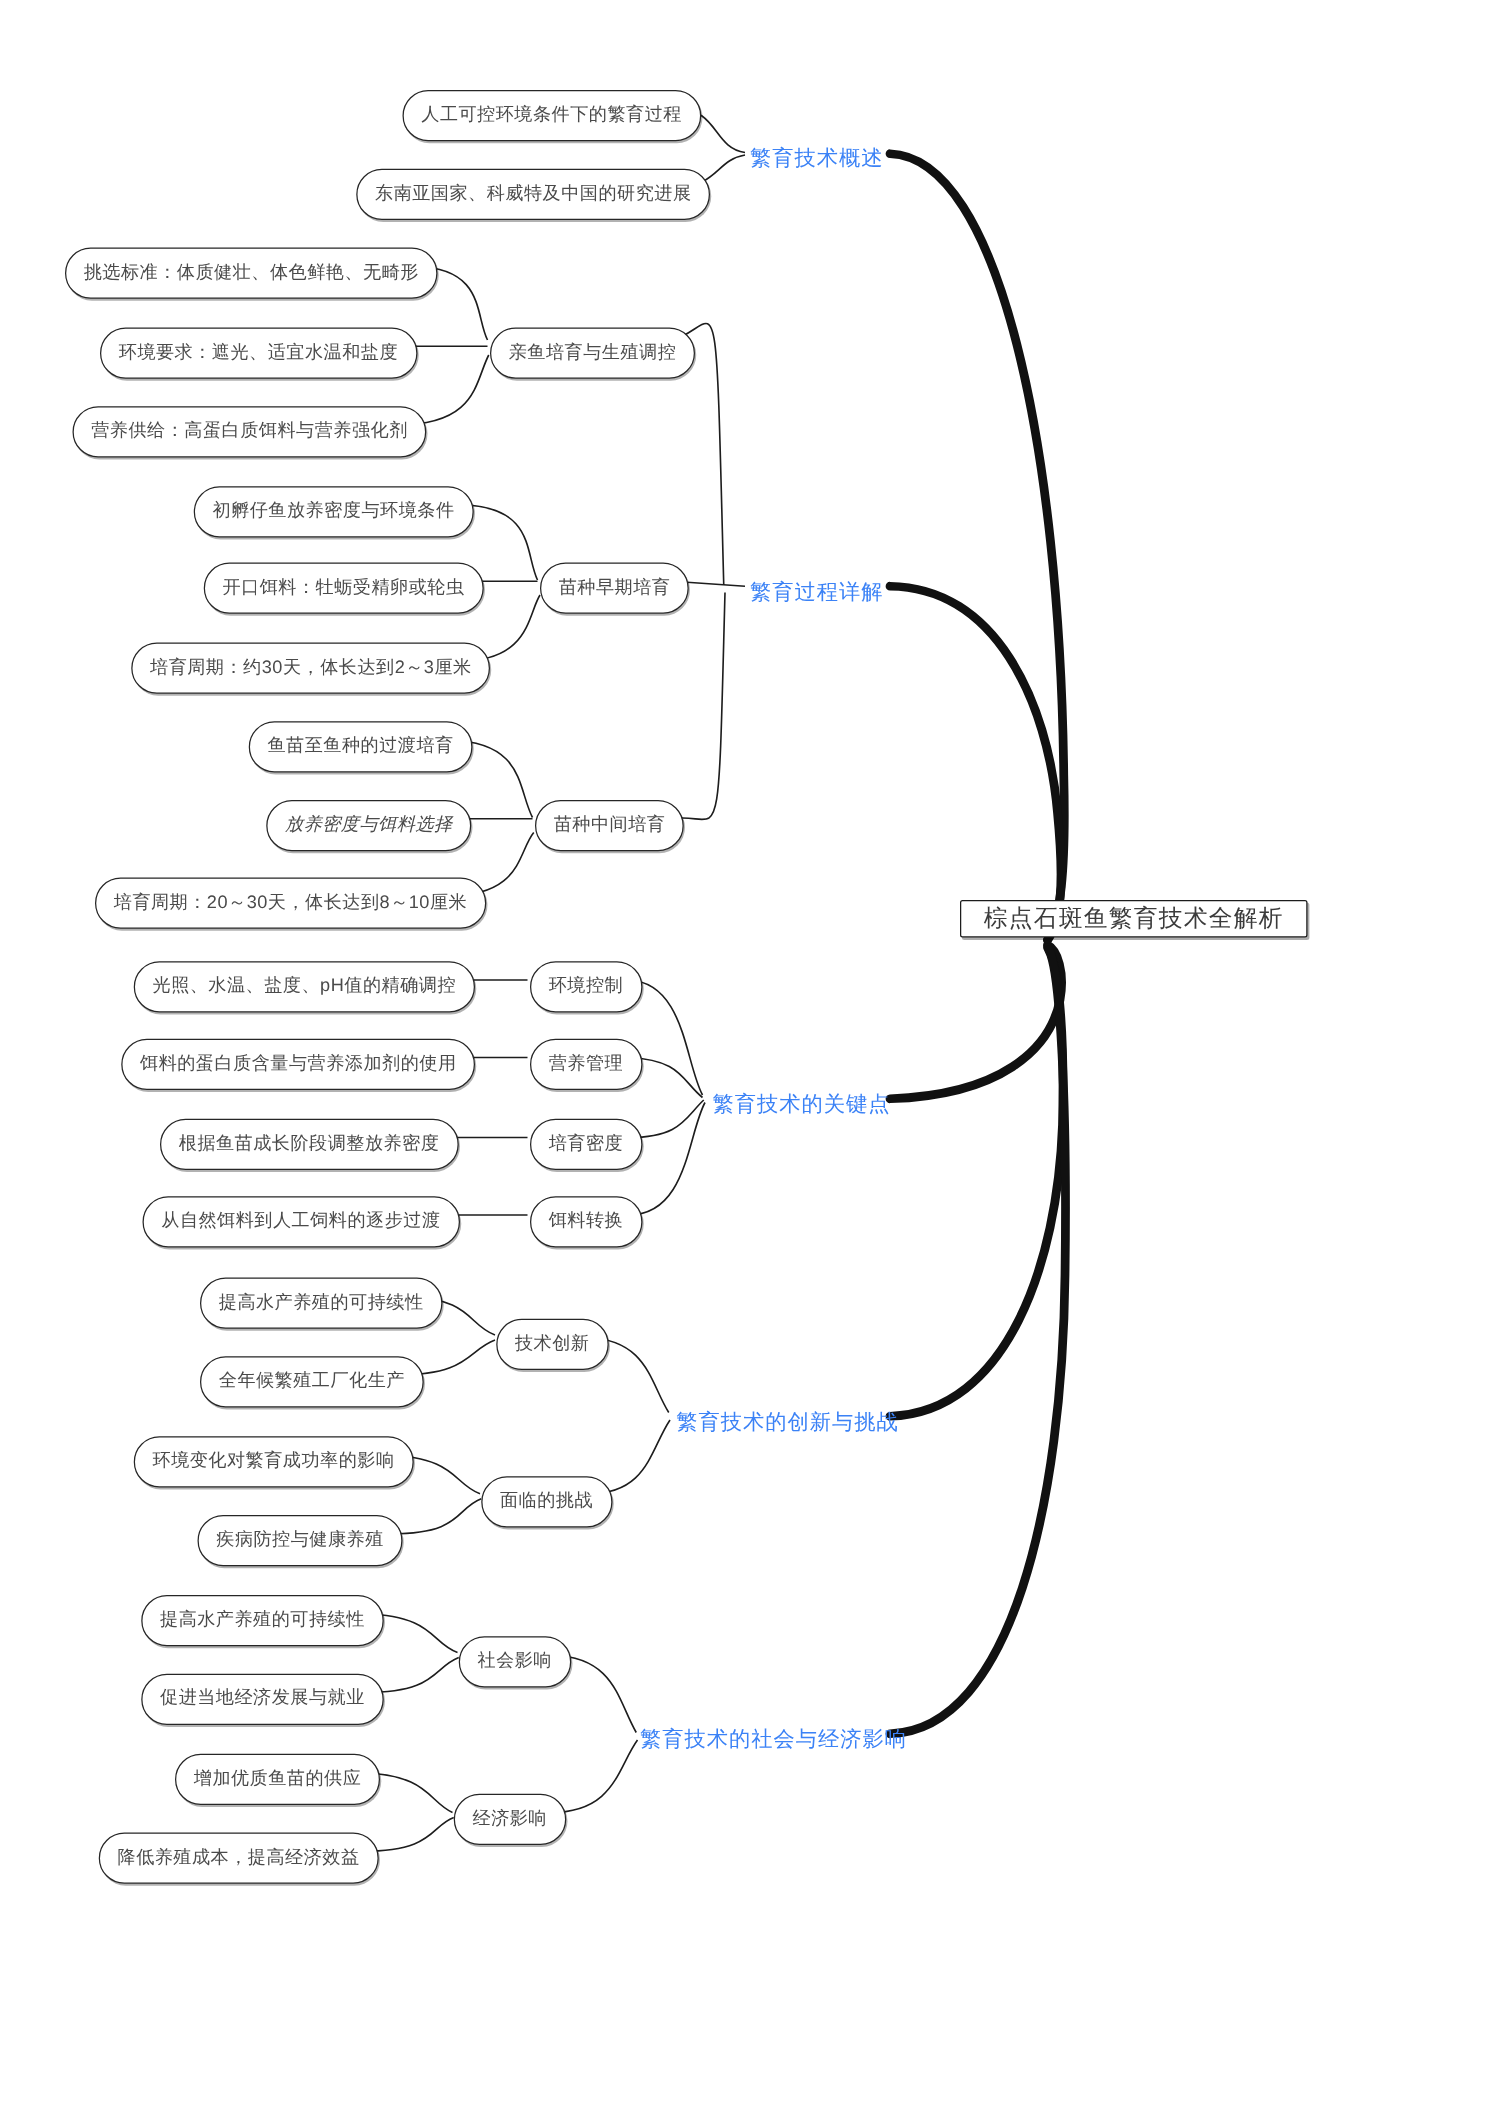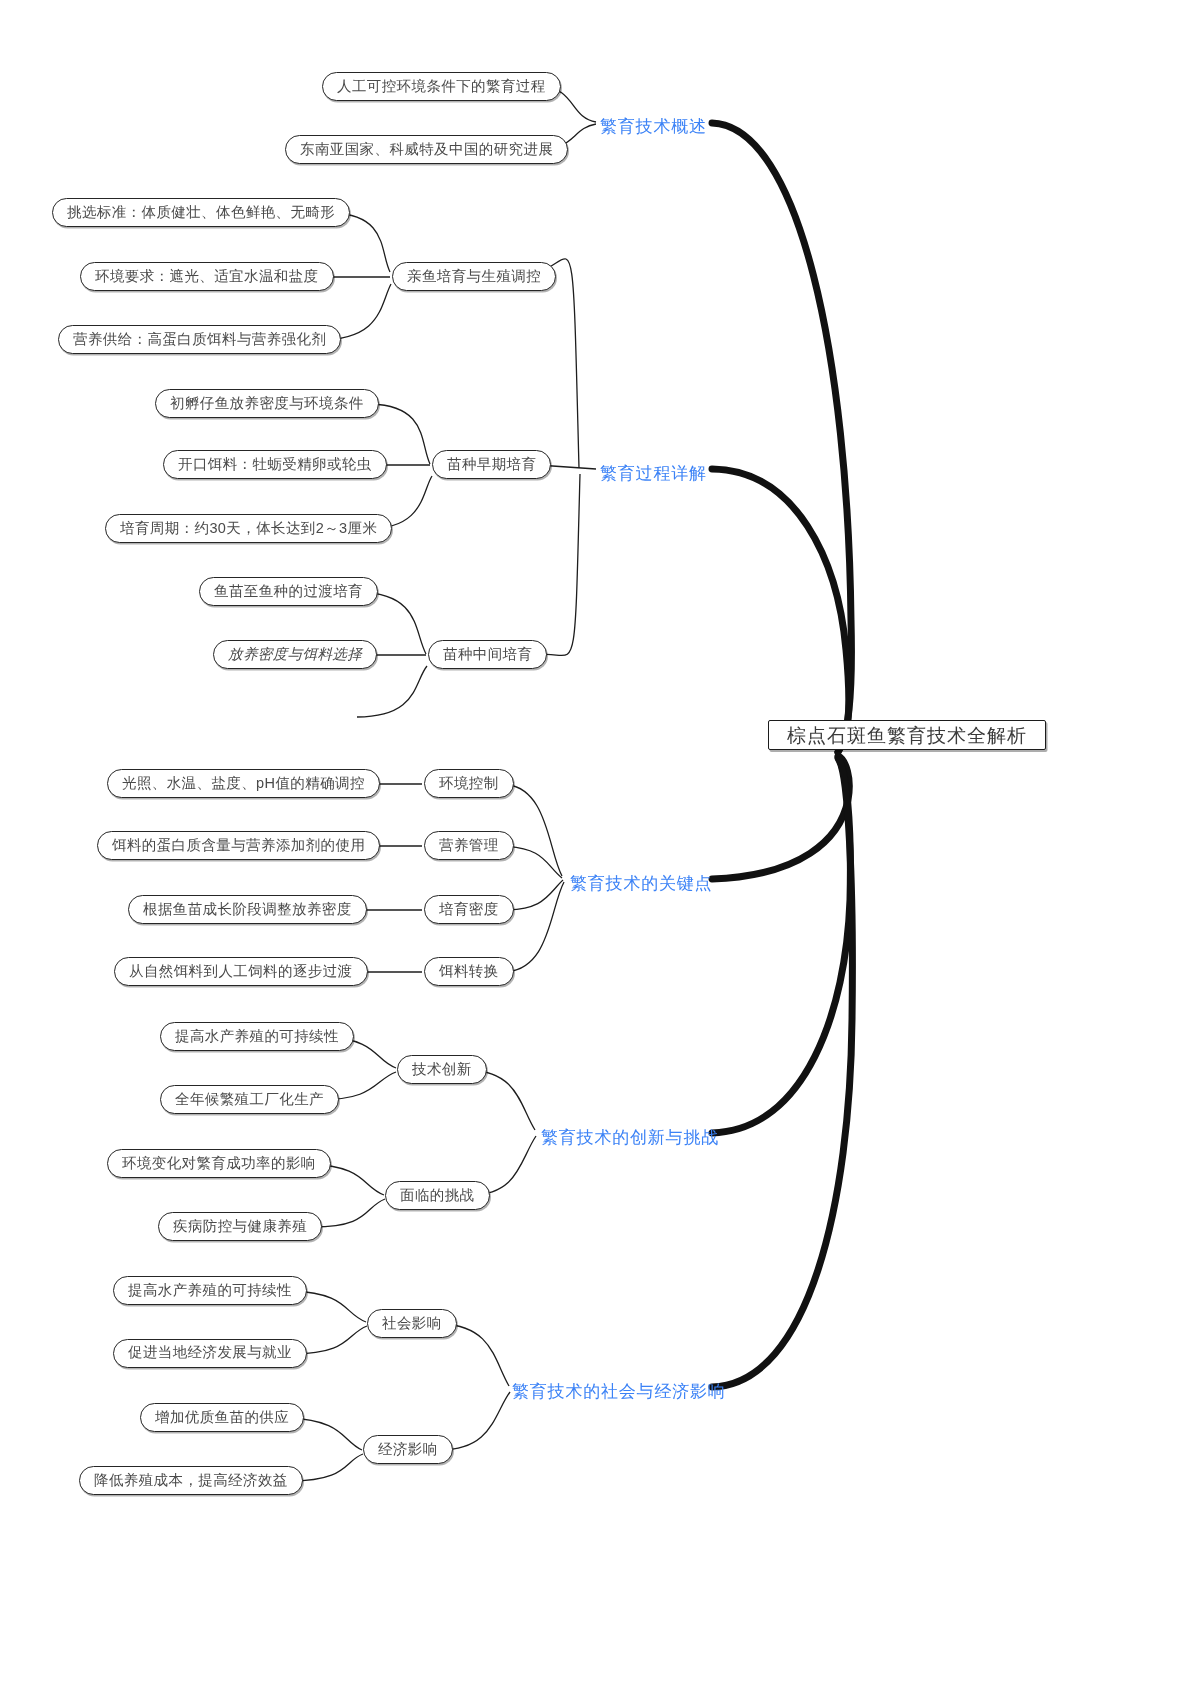--- a/index.html
+++ b/index.html
@@ -34,21 +34,21 @@
     white-space: nowrap;
     color: #4a4a4a;
     background: #ffffff;
     line-height: 1;
   }
   .pill {
     border: 1.4px solid #262626;
     border-radius: 999px;
     font-size: 14.5px;
     padding: 0 14px;
-    height: 29px;
+    height: 41px;
     letter-spacing: 0.4px;
     box-shadow: 1px 1.5px 0 rgba(0,0,0,0.30);
   }
   .pill.mid {
     font-size: 14.5px;
   }
   .root {
     border: 1.5px solid #1c1c1c;
     border-radius: 2px;
     font-size: 19px;
@@ -174,20 +174,23 @@
 
   <div class="node pill mid" style="left:428px; top:640px;">
     <span>苗种中间培育</span>
   </div>
   <div class="node pill" style="left:199px; top:577px;">
     <span>鱼苗至鱼种的过渡培育</span>
   </div>
   <div class="node pill" style="left:213px; top:640px;font-style:italic;">
     <span>放养密度与饵料选择</span>
   </div>
+  <div class="node pill" style="left:76px; top:702px;">
+    <span>培育周期：20～30天，体长达到8～10厘米</span>
+  </div>
 
   <div class="node branch" style="left:570px; top:868px;">
     <span>繁育技术的关键点</span>
   </div>
 
   <div class="node pill mid" style="left:424px; top:769px;">
     <span>环境控制</span>
   </div>
   <div class="node pill" style="left:107px; top:769px;">
     <span>光照、水温、盐度、pH值的精确调控</span>

